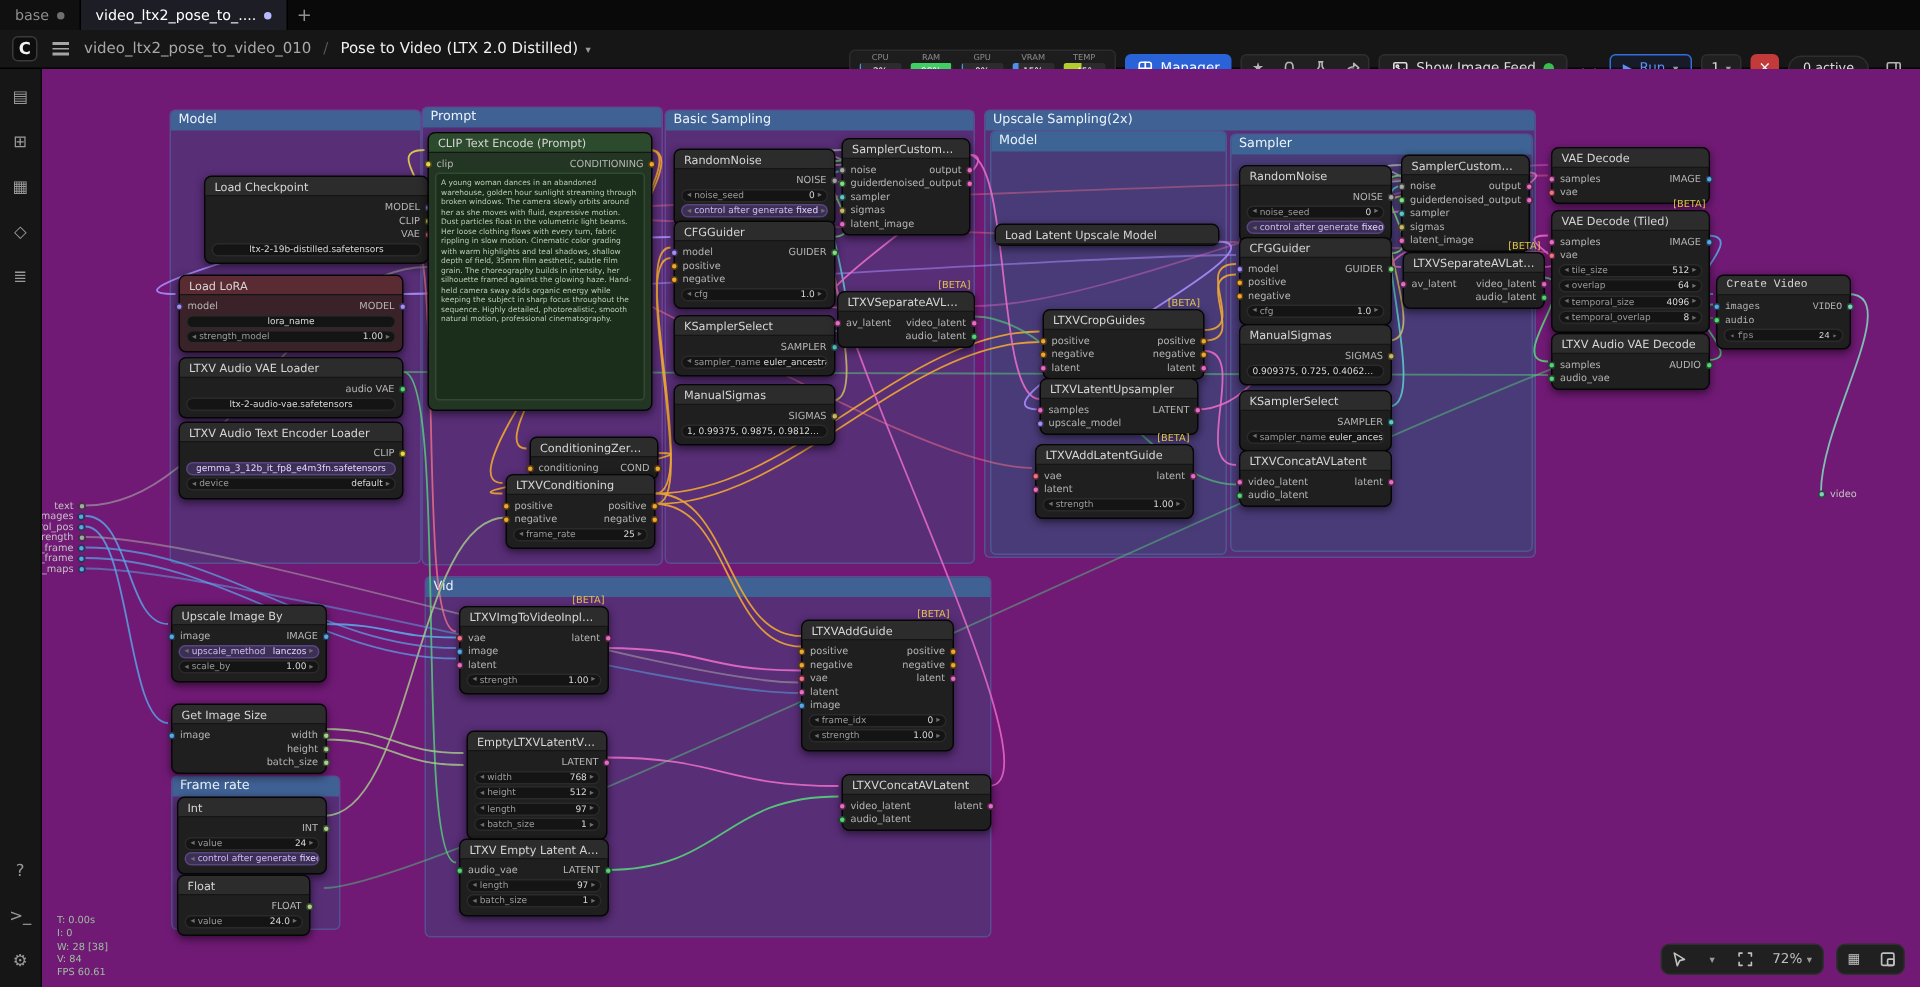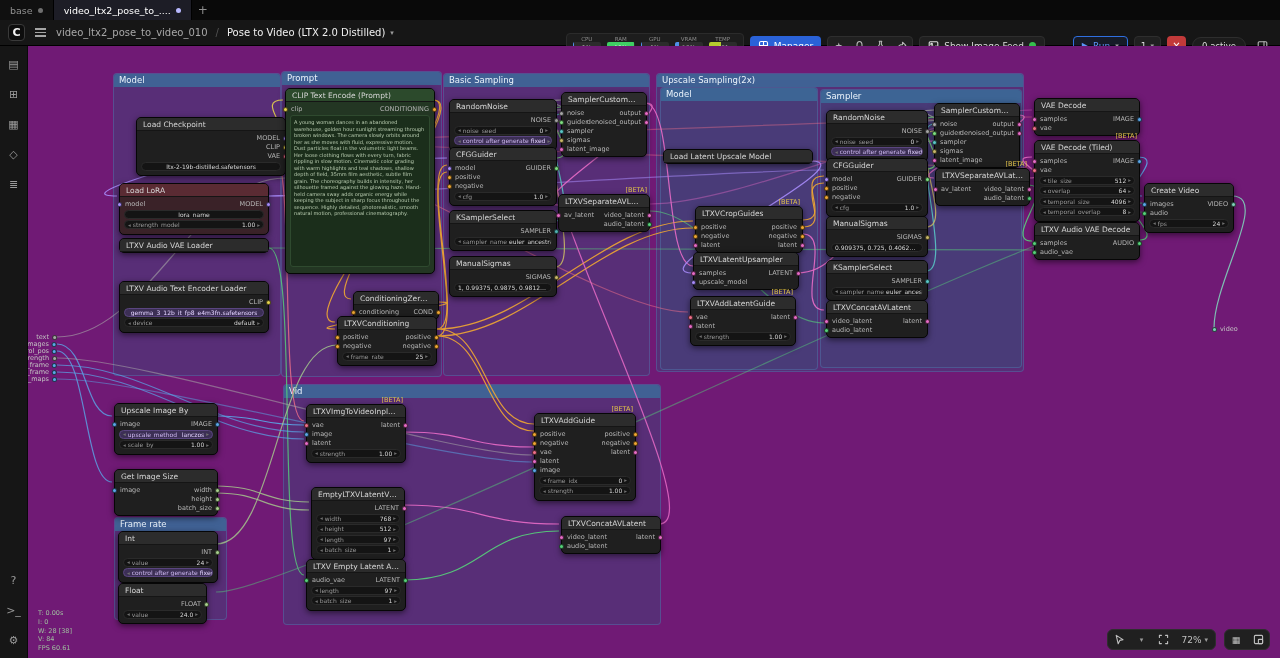--- a/index.html
+++ b/index.html
@@ -377,20 +377,34 @@
               <div class="widget">
                 <span class="arrow">◂</span>
                 <span class="wlabel">strength_model</span>
                 <span class="wvalue">1.00</span>
                 <span class="arrow">▸</span>
               </div>
             </div>
           </div>
           <div class="node" style="left: 119px; top: 238px; width: 150px;">
             <div class="node-header">LTXV Audio VAE Loader</div>
+            <div class="node-body">
+              <div class="slots">
+                <div class="col in"></div>
+                <div class="col out">
+                  <div class="slot">
+                    <span class="sdot" style="background: rgb(87, 210, 122);"></span>
+                    <span class="slabel">audio VAE</span>
+                  </div>
+                </div>
+              </div>
+              <div class="widget">
+                <span class="wcenter">ltx-2-audio-vae.safetensors</span>
+              </div>
+            </div>
           </div>
           <div class="node" style="left: 119px; top: 281px; width: 150px;">
             <div class="node-header">LTXV Audio Text Encoder Loader</div>
             <div class="node-body">
               <div class="slots">
                 <div class="col in"></div>
                 <div class="col out">
                   <div class="slot">
                     <span class="sdot" style="background: rgb(232, 212, 77);"></span>
                     <span class="slabel">CLIP</span>
@@ -997,21 +1011,21 @@
                 </div>
                 <div class="col out">
                   <div class="slot">
                     <span class="sdot" style="background: rgb(87, 210, 122);"></span>
                     <span class="slabel">AUDIO</span>
                   </div>
                 </div>
               </div>
             </div>
           </div>
-          <div class="node" style="left: 1144px; top: 183px; width: 90px;">
+          <div class="node" style="left: 1144px; top: 183px; width: 90px; font-family: Liberation Mono, monospace;">
             <div class="node-header">Create Video</div>
             <div class="node-body">
               <div class="slots">
                 <div class="col in">
                   <div class="slot">
                     <span class="sdot" style="background: rgb(90, 167, 232);"></span>
                     <span class="slabel">images</span>
                   </div>
                   <div class="slot">
                     <span class="sdot" style="background: rgb(87, 210, 122);"></span>

